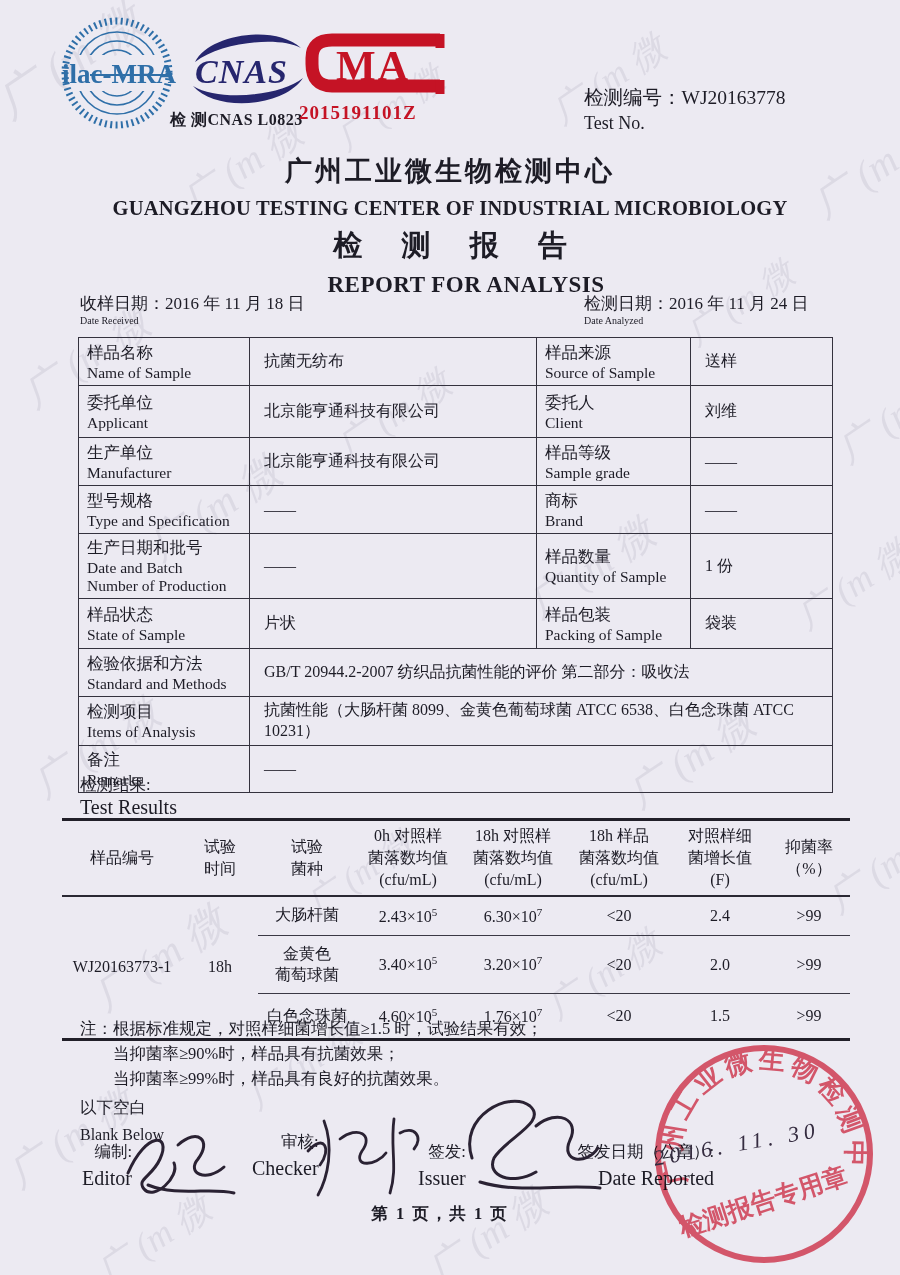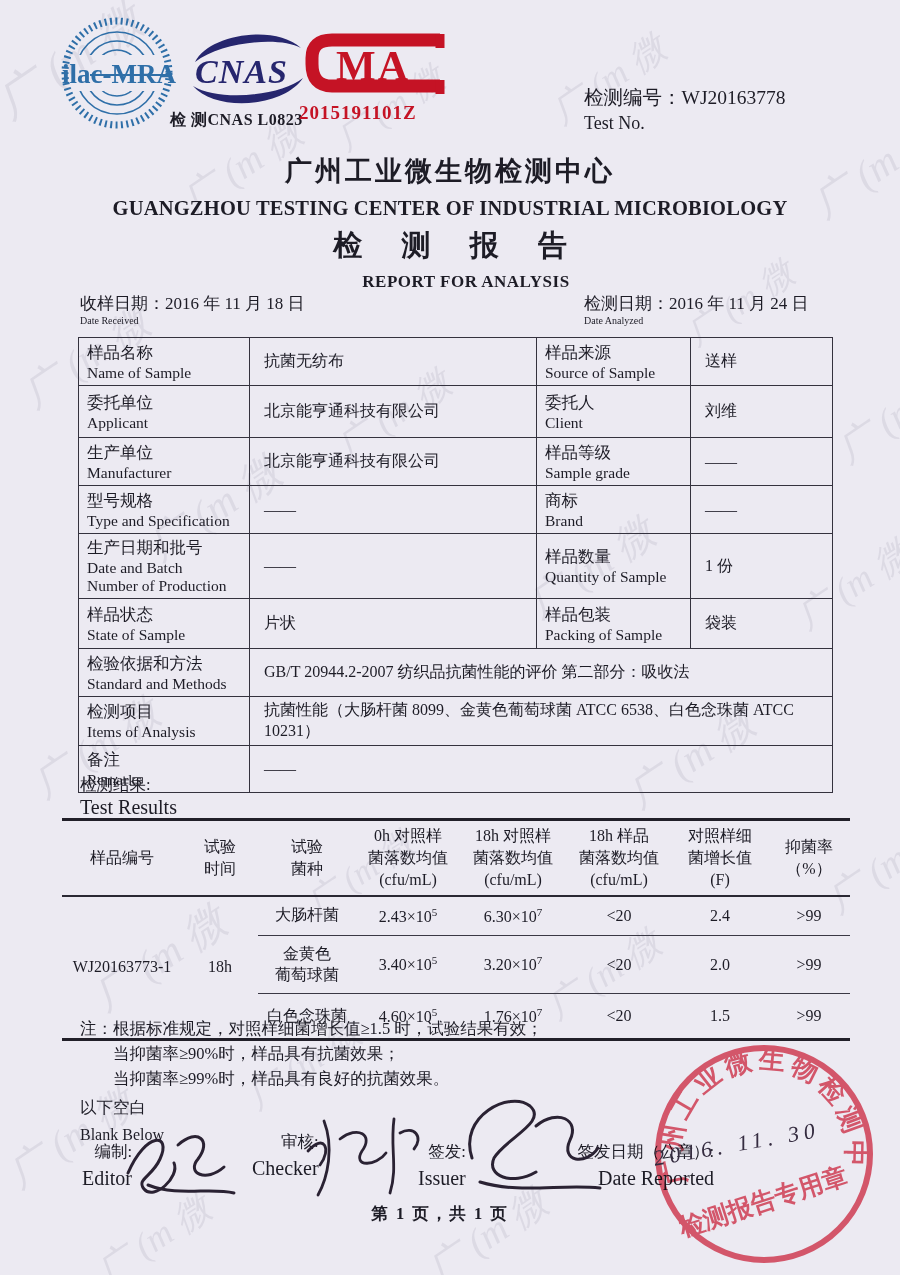--- a/index.html
+++ b/index.html
@@ -19,21 +19,21 @@
   .cma { position:absolute; left:250px; top:18px; }
   .cma-num { position:absolute; left:247px; top:90px; color:#c51325; font-weight:bold; font-size:19px; letter-spacing:1px; }
 
   .testno { position:absolute; left:584px; top:84px; font-size:19.5px; }
   .testno .en { font-size:18px; margin-top:2px; }
 
   .titleblock { position:absolute; left:0; top:153px; width:900px; text-align:center; }
   .t-cn { font-size:27px; font-weight:bold; letter-spacing:3px; }
   .t-en { font-size:20.5px; font-weight:bold; margin-top:8px; letter-spacing:.2px; }
   .t-rep { font-size:29px; font-weight:bold; letter-spacing:16px; margin-top:6px; text-indent:16px; }
-  .t-repen { font-size:17px; font-weight:bold; margin-top:6px; letter-spacing:.5px;margin-left:32px; }
+  .t-repen { font-size:23px; font-weight:bold; margin-top:6px; letter-spacing:.5px;margin-left:32px; }
 
   .dates { position:absolute; top:292px; left:0; width:900px; font-size:17px; }
   .dates .blk { position:absolute; }
   .dates .en { font-size:10px; }
 
   table.info { position:absolute; left:78px; top:337px; width:754px; border-collapse:collapse; table-layout:fixed; }
   table.info td { border:1.4px solid #34323e; vertical-align:middle; padding:3px 6px 3px 8px; }
   table.info td.val { padding-left:14px; font-size:16px; }
   .lab-cn { font-size:16.5px; }
   .lab-en { font-size:15.5px; }

